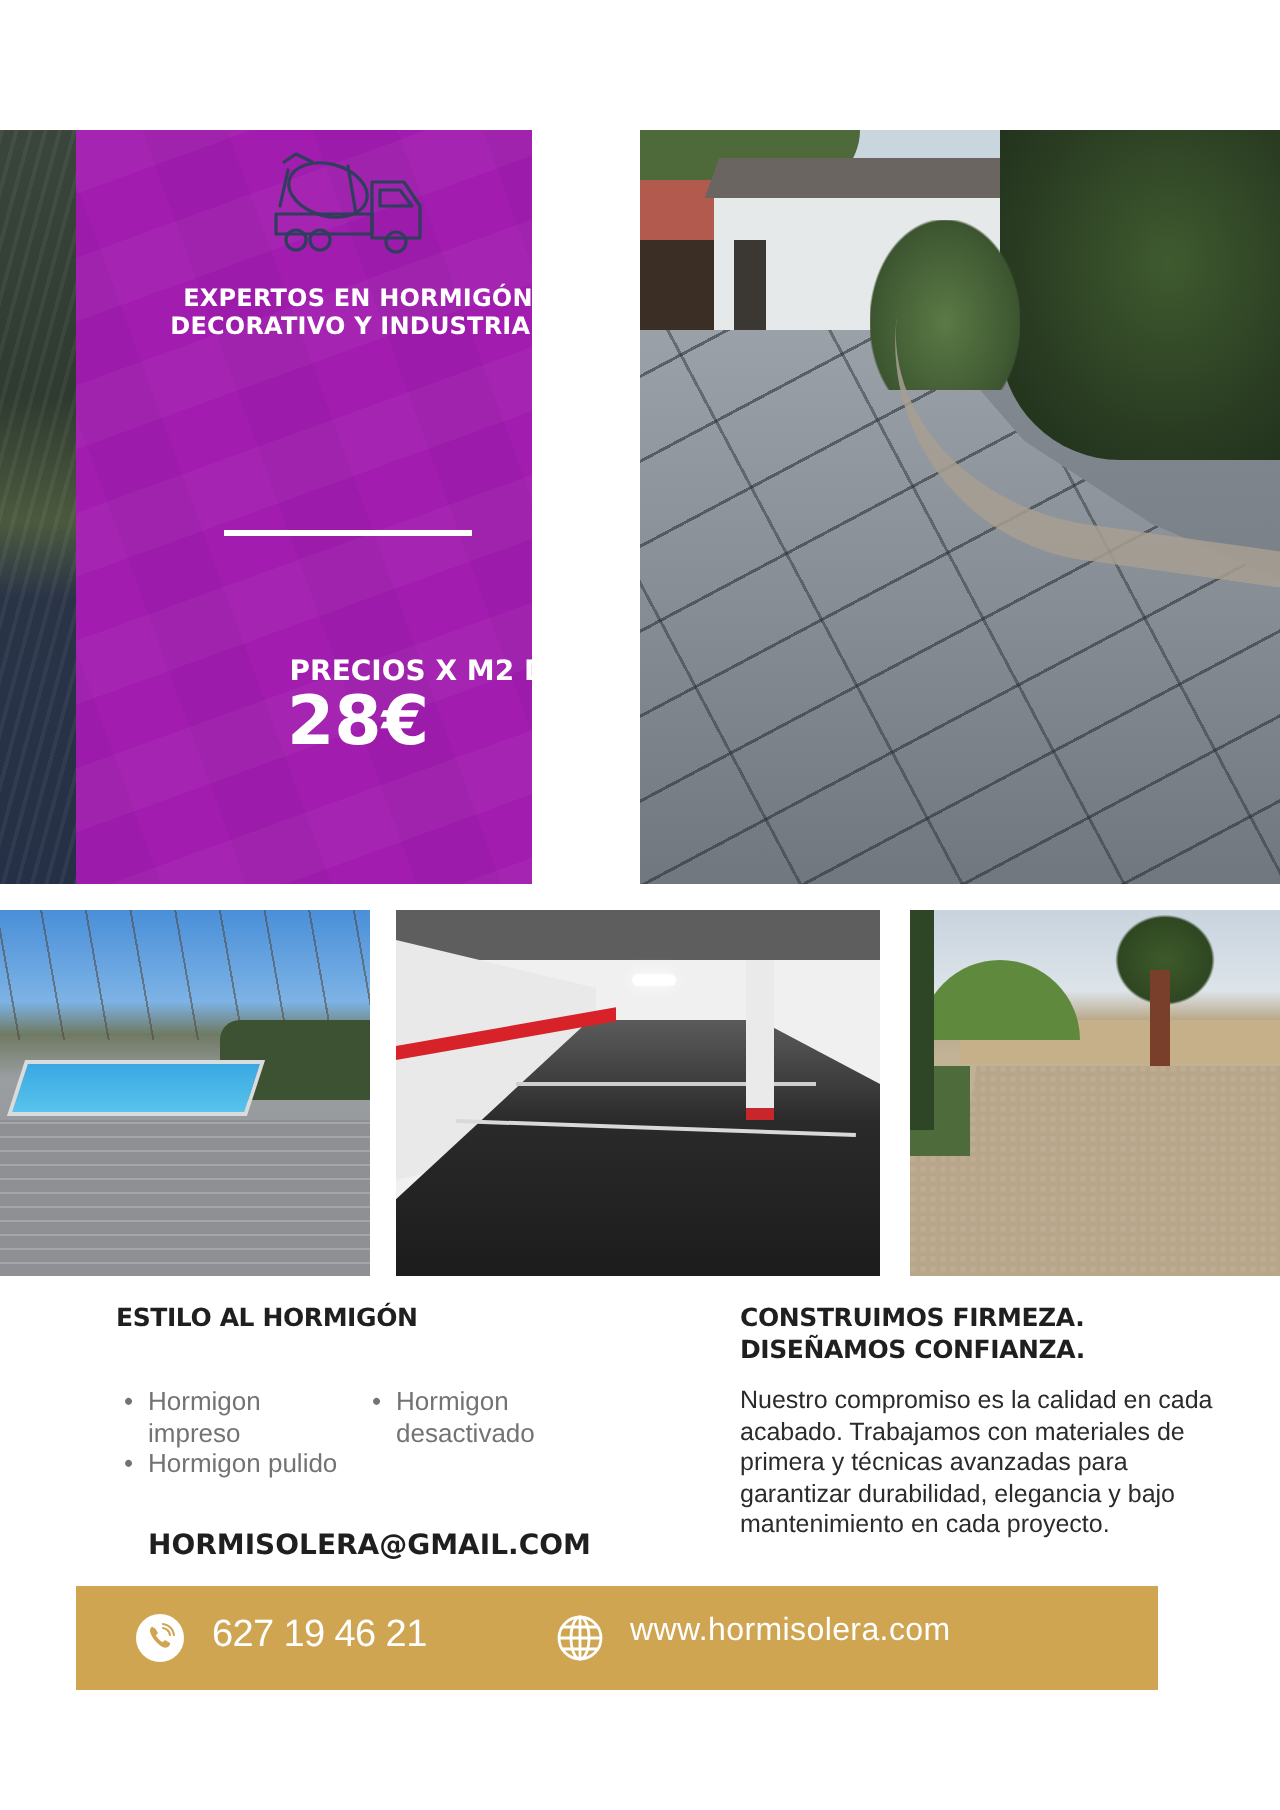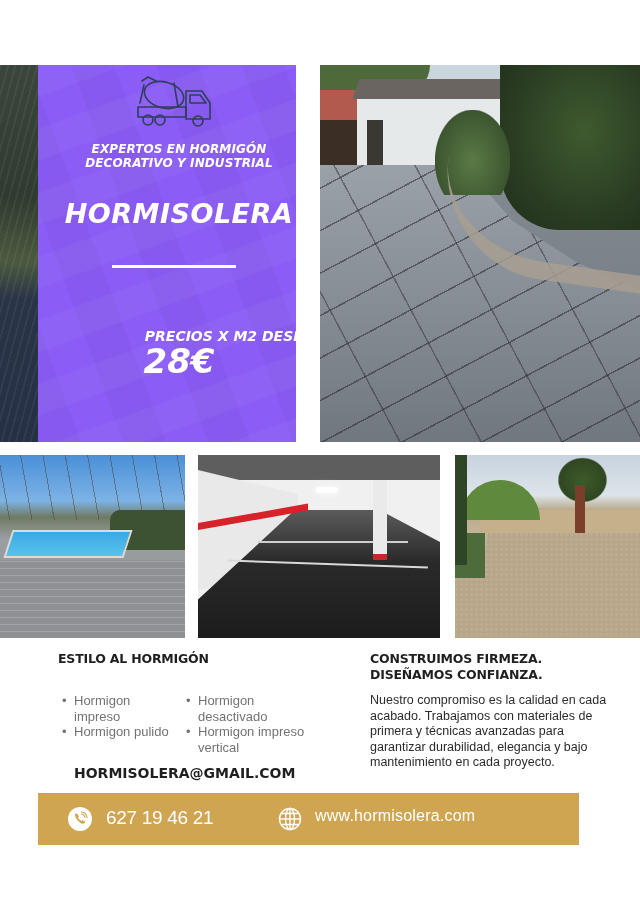--- a/index.html
+++ b/index.html
@@ -34,23 +34,22 @@
     .hero-photo .pavement {
       position: absolute; left: 0; top: 100px; width: 320px; height: 277px;
       background:
         repeating-linear-gradient(-28deg, transparent 0 36px, rgba(40,44,48,0.55) 36px 37.5px),
         repeating-linear-gradient(62deg, transparent 0 70px, rgba(40,44,48,0.45) 70px 71.5px),
         linear-gradient(180deg, #9aa1a8 0%, #868d94 50%, #70777e 100%);
       clip-path: polygon(0 0, 45% 0, 60% 20%, 80% 35%, 100% 45%, 100% 100%, 0 100%);
     }
 
     .gold-panel {
-      position: absolute; left: 38px; top: 0; width: 258px; height: 377px;
-      background: #8b5cf6;
-      font-style: italic;
+      position: absolute; left: 38px; top: 0; width: 228px; height: 377px;
+      background: #a21caf;
     }
     .gold-panel::before {
       content: ""; position: absolute; inset: 0;
       background: repeating-linear-gradient(160deg, rgba(255,255,255,0.035) 0 30px, transparent 30px 60px),
                   repeating-linear-gradient(70deg, rgba(0,0,0,0.03) 0 40px, transparent 40px 80px);
     }
     .truck-icon { position: absolute; left: 96px; top: 8px; width: 80px; height: 58px; }
     .tagline {
       position: absolute; left: 0; top: 77px; width: 282px; text-align: center;
       color: #ffffff; font-family: "DejaVu Sans", sans-serif; font-weight: bold;
@@ -153,21 +152,20 @@
       <path d="M56 22 L66 22 L72 30 L56 30 Z"></path>
       <circle cx="14" cy="47" r="5"></circle>
       <circle cx="26" cy="47" r="5"></circle>
       <circle cx="64" cy="48" r="5"></circle>
       <path d="M40 10 L44 34"></path>
     </svg>
     <div class="tagline">
       <div>EXPERTOS EN HORMIGÓN</div>
       <div>DECORATIVO Y INDUSTRIAL</div>
     </div>
-    <div class="brand">HORMISOLERA</div>
     <div class="divider"></div>
     <div class="price-label">PRECIOS X M2 DESDE:</div>
     <div class="price-value">28€</div>
   </div>
 </div>
 
 <div class="photo photo-pool">
   <div class="trees"></div>
   <div class="hedge"></div>
   <div class="water"></div>
@@ -197,21 +195,20 @@
   <div class="heading">
     <div>ESTILO AL HORMIGÓN</div>
   </div>
   <div class="bullets">
     <div class="bullet-col c1">
       <div class="bullet-item">Hormigon impreso</div>
       <div class="bullet-item">Hormigon pulido</div>
     </div>
     <div class="bullet-col c2">
       <div class="bullet-item">Hormigon desactivado</div>
-      <div class="bullet-item">Hormigon impreso vertical</div>
     </div>
   </div>
   <div class="email">HORMISOLERA@GMAIL.COM</div>
 </div>
 
 <div class="col-right">
   <div class="heading">
     <div>CONSTRUIMOS FIRMEZA.</div>
     <div>DISEÑAMOS CONFIANZA.</div>
   </div>

